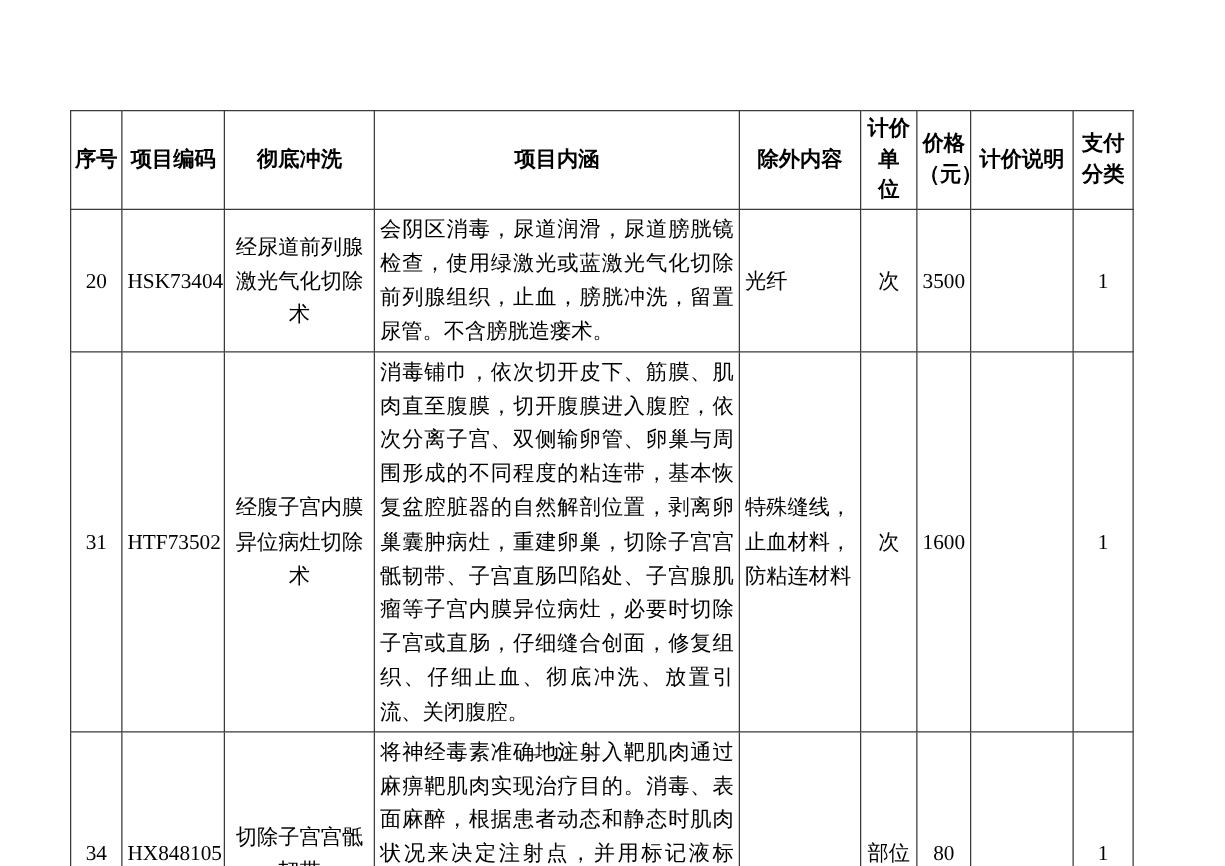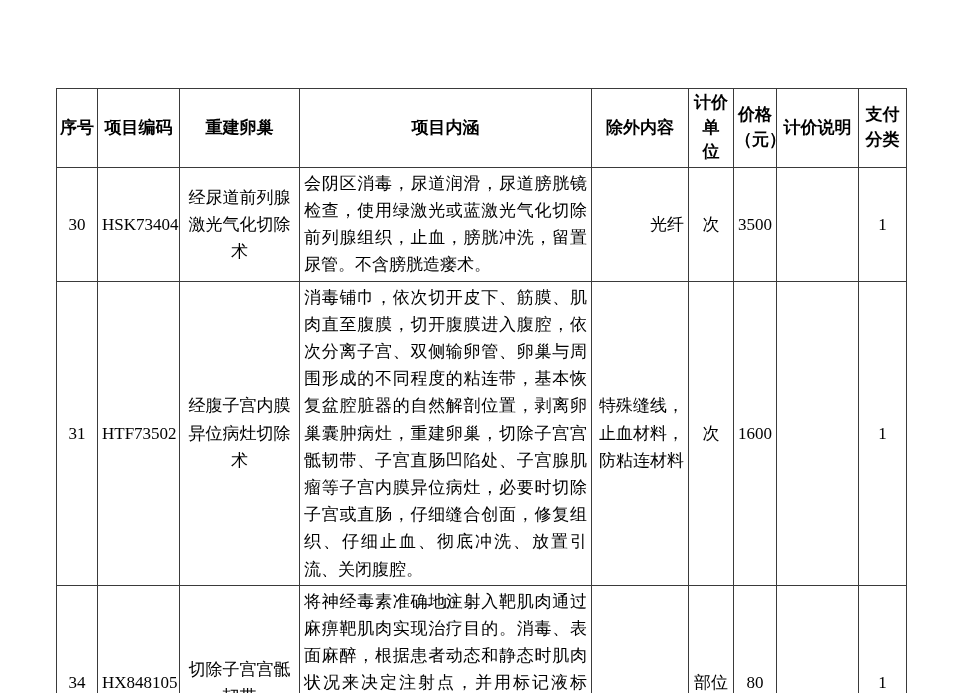--- a/index.html
+++ b/index.html
@@ -36,21 +36,21 @@
     line-height: 1.6;
   }
   table.price-table th {
     font-weight: bold;
     text-align: center;
     padding: 2px 1px;
     line-height: 1.45;
   }
   .prewrap { white-space: pre-line; }
   td.c-center { text-align: center; }
-  td.c-left   { text-align: right; }
+  td.c-left   { text-align: left; }
   td.c-justify {
     text-align: justify;
     text-justify: inter-ideograph;
   }
   tr.h-header { height: 45px; }
   tr.h-r30 { height: 75px; }
   tr.h-r31 { height: 185px; }
   tr.h-r32 { height: 37px; }
   tr.h-r33 { height: 37px; }
   tr.h-r34 { height: 121px; }
@@ -81,35 +81,35 @@
       <col style="width:97px">
       <col style="width:45px">
       <col style="width:43px">
       <col style="width:82px">
       <col style="width:48px">
     </colgroup>
     <thead>
       <tr class="h-header">
         <th class="prewrap">序号</th>
         <th class="prewrap">项目编码</th>
-        <th class="prewrap">重建卵巢</th>
+        <th class="prewrap">彻底冲洗</th>
         <th class="prewrap">项目内涵</th>
         <th class="prewrap">除外内容</th>
         <th class="prewrap">计价单
 位</th>
         <th class="prewrap">价格
 （元）</th>
         <th class="prewrap">计价说明</th>
         <th class="prewrap">支付
 分类</th>
       </tr>
     </thead>
     <tbody>
       <tr class="h-r30">
-        <td class="c-center">30</td>
+        <td class="c-center">20</td>
         <td class="c-center">HSK73404</td>
         <td class="c-center">经尿道前列腺激光气化切除术</td>
         <td class="c-justify">会阴区消毒，尿道润滑，尿道膀胱镜检查，使用绿激光或蓝激光气化切除前列腺组织，止血，膀胱冲洗，留置尿管。不含膀胱造瘘术。</td>
         <td class="c-left">光纤</td>
         <td class="c-center">次</td>
         <td class="c-center">3500</td>
         <td class="c-left"></td>
         <td class="c-center">1</td>
       </tr>
       <tr class="h-r31">

